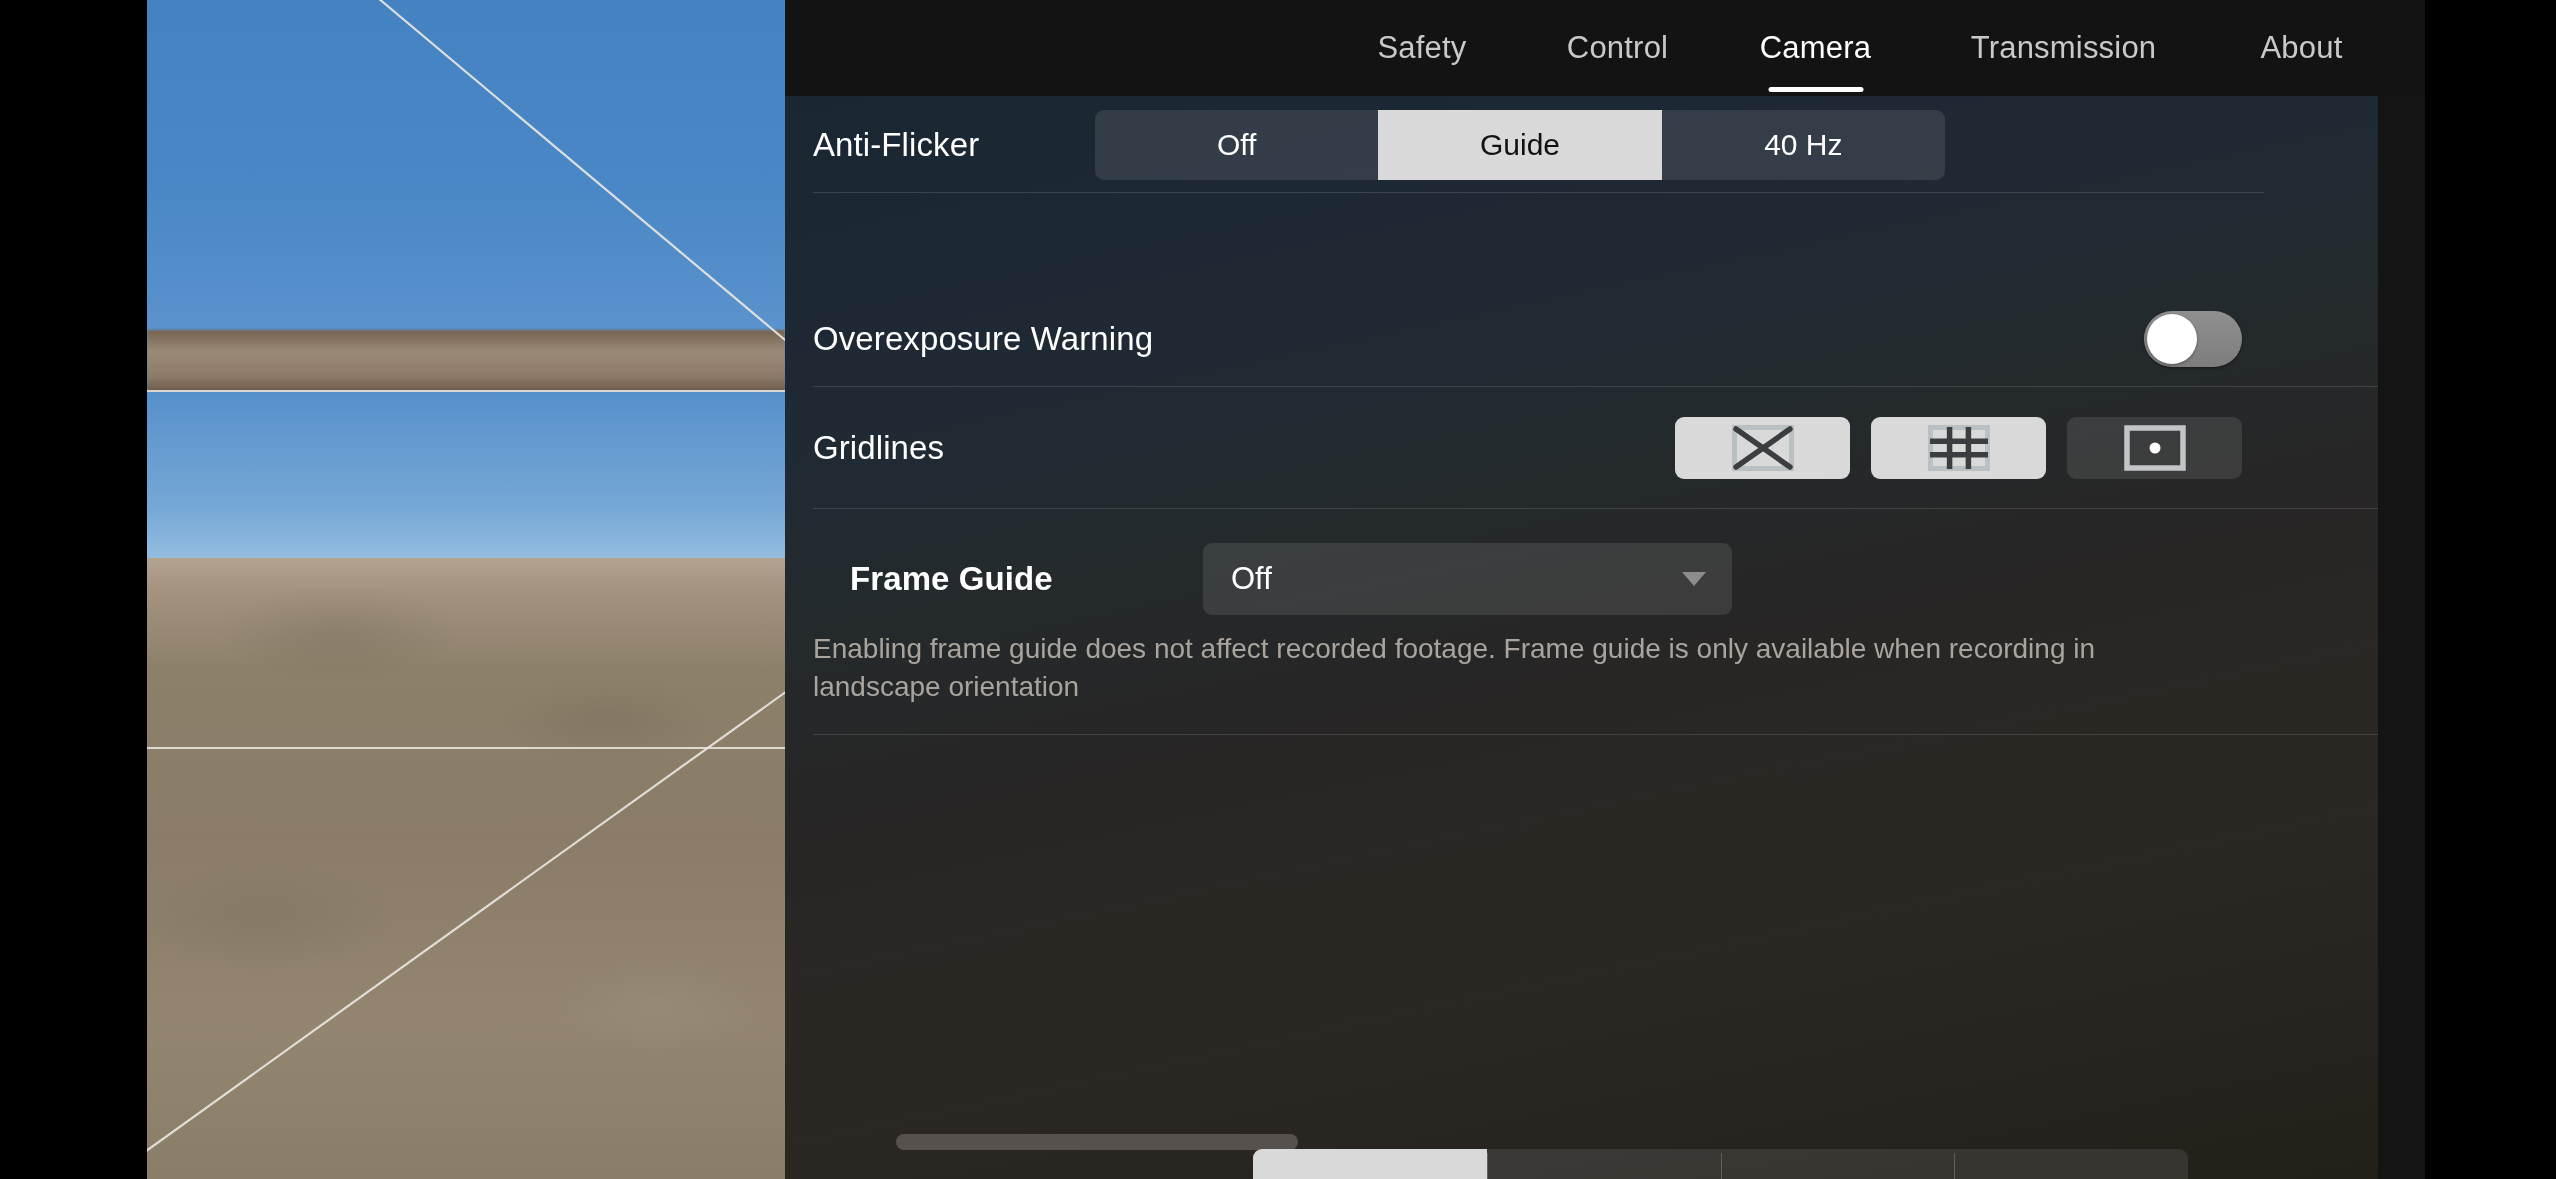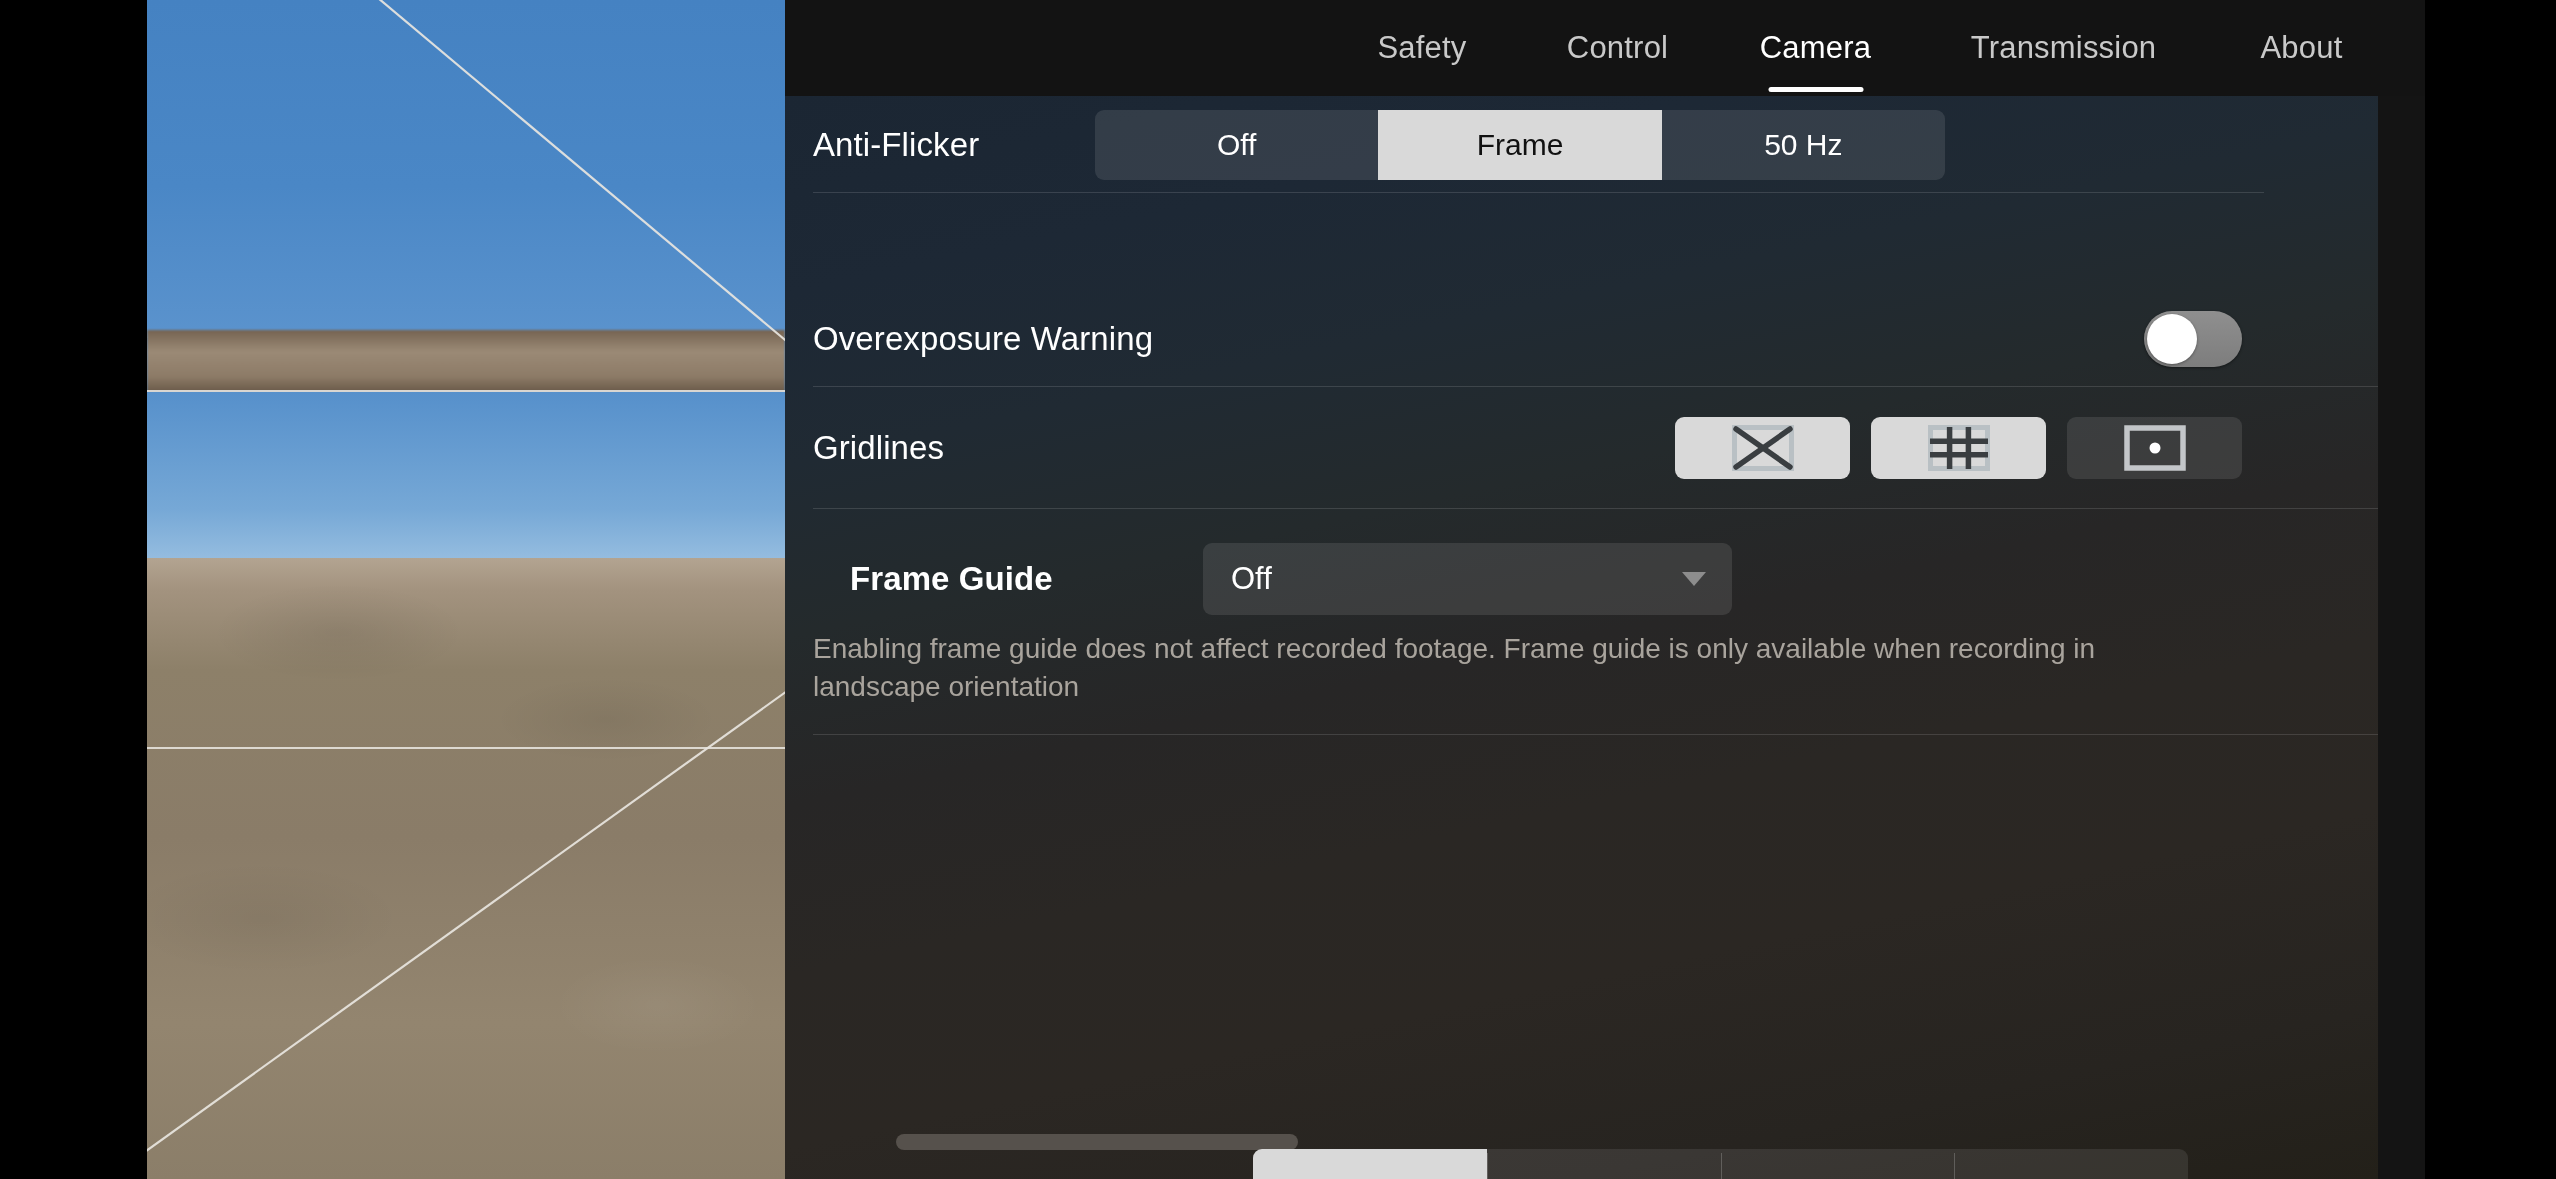--- a/index.html
+++ b/index.html
@@ -248,22 +248,22 @@
 
       </div>
     </div>
 
     <div id="content">
 
       <div id="row-antiflicker" class="row">
         <div class="row-label">Anti-Flicker</div>
         <div id="seg-antiflicker">
           <div class="seg">Off</div>
-          <div class="seg sel">Frame</div>
-          <div class="seg">50 Hz</div>
+          <div class="seg sel">Guide</div>
+          <div class="seg">40 Hz</div>
         </div>
         <div class="divider" style="bottom:0;"></div>
       </div>
 
 
       <div class="row row-toggle" style="top:194px;">
         <div class="row-label">Overexposure Warning</div>
         <div class="toggle">
           <div class="knob"></div>
         </div>

